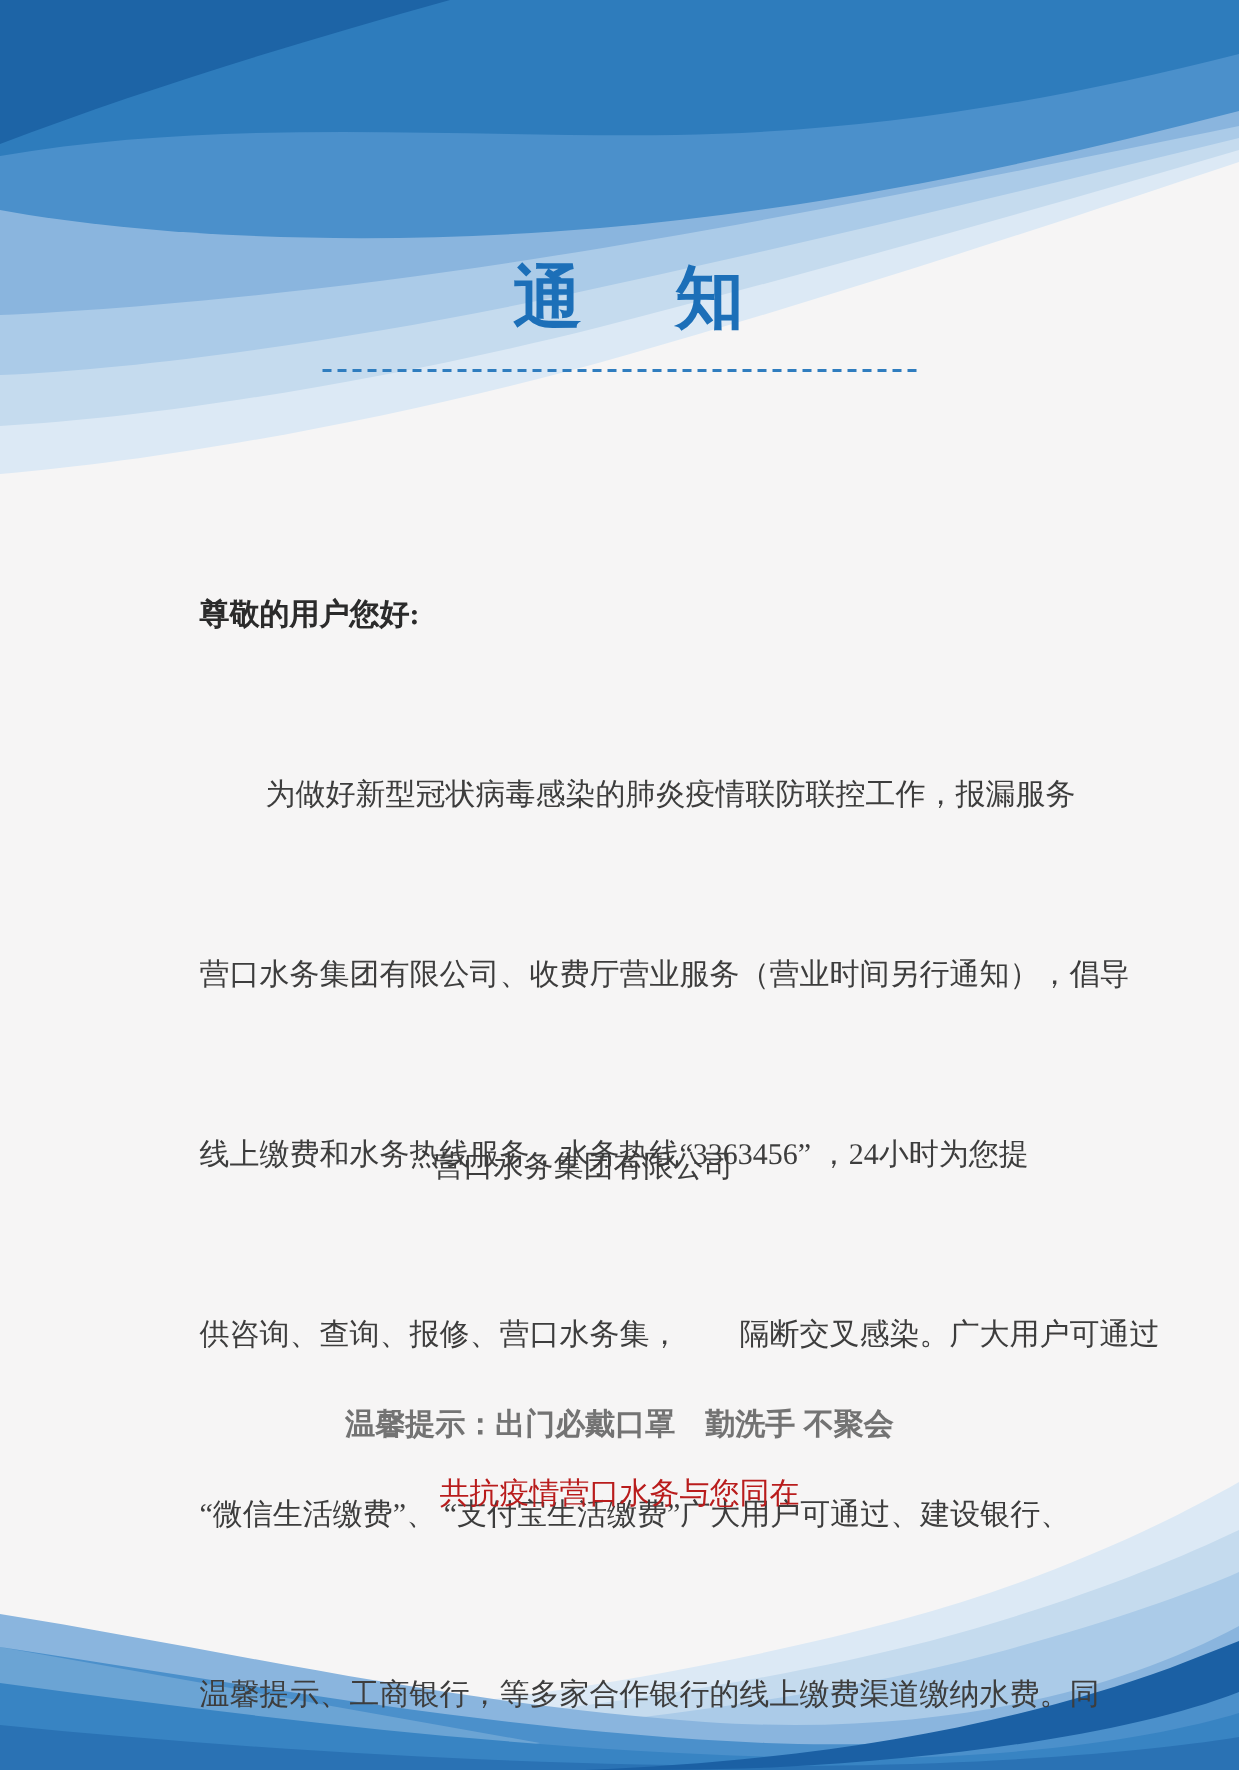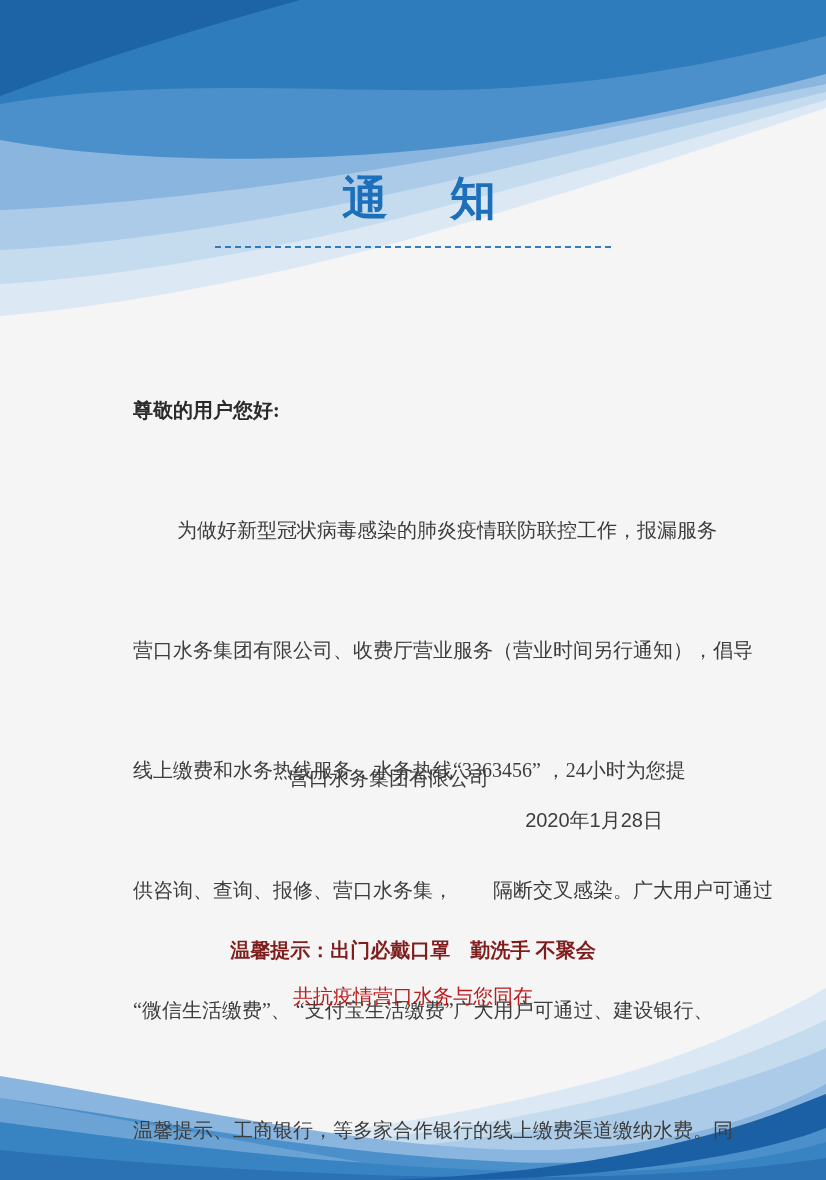--- a/index.html
+++ b/index.html
@@ -47,21 +47,21 @@
   }
   .sign-date {
     position:absolute; top:800px; left:0; width:100%;
     text-align:right; padding-right:163px;
     font-size:20px; line-height:40px; color:#3d3d3d;
   }
   .footer-tip1 {
     position:absolute; top:930px; left:0; width:100%;
     text-align:center;
     font-size:20px; line-height:40px; font-weight:700;
-    color:#7f1d1d; white-space:pre;
+    color:#737373; white-space:pre;
   }
   .footer-tip2 {
     position:absolute; top:976px; left:0; width:100%;
     text-align:center;
     font-size:20px; line-height:40px; font-weight:500;
     color:#b91c1c; white-space:pre;
   }
 </style>
 </head>
 <body>
@@ -103,19 +103,18 @@
       <div class="body-line">线上缴费和水务热线服务，水务热线“3363456” ，24小时为您提</div>
       <div class="body-line">供咨询、查询、报修、营口水务集，　　隔断交叉感染。广大用户可通过</div>
       <div class="body-line">“微信生活缴费”、 “支付宝生活缴费”广大用户可通过、建设银行、</div>
       <div class="body-line">温馨提示、工商银行，等多家合作银行的线上缴费渠道缴纳水费。同</div>
       
       
       
     </section>
 
     <div class="sign-company">营口水务集团有限公司</div>
-    <div class="sign-date">2020年1月28日</div>
 
     <div class="footer-tip1">温馨提示：出门必戴口罩　勤洗手 不聚会</div>
     <div class="footer-tip2">共抗疫情营口水务与您同在</div>
 
   </div>
 </div>
 
 </body></html>

